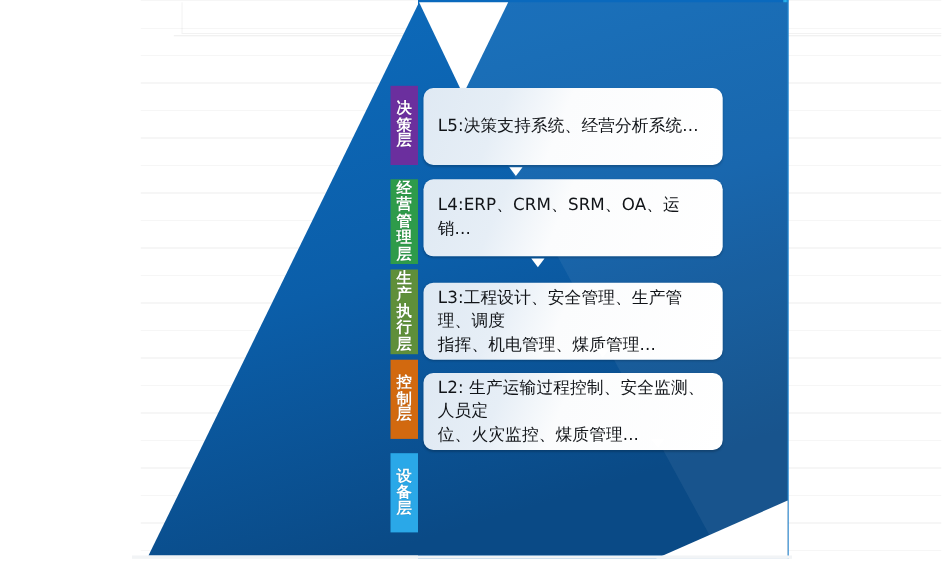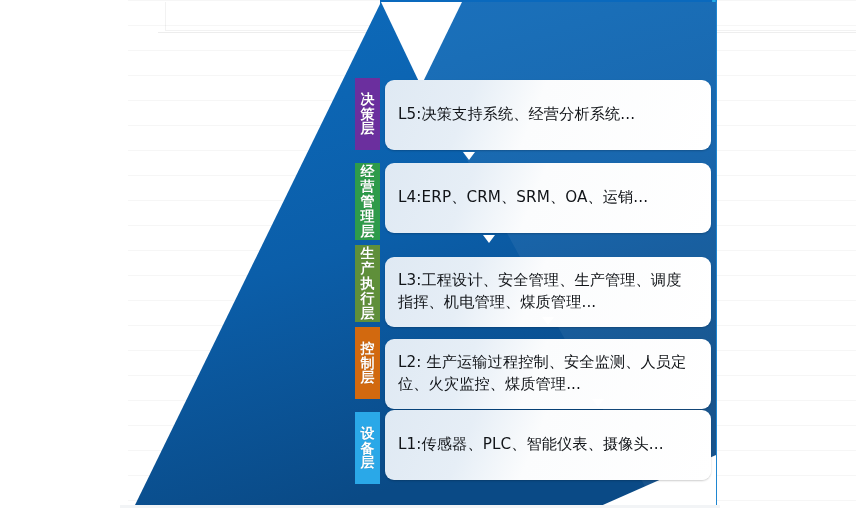--- a/index.html
+++ b/index.html
@@ -46,21 +46,21 @@
     position:absolute;left:712px;top:0;width:5px;height:508px;
     background:linear-gradient(to right,#1f9fe0 0%,#28b3ec 45%,#0c74c8 100%);
   }
 
   
   .sheen{position:absolute;left:0;top:0;width:856px;height:514px;pointer-events:none;}
 
   
   .card{
     position:absolute;
-    left:385px;width:326px;
+    left:385px;width:272px;
     border-radius:9px;
     background:linear-gradient(112deg,#dfe9f3 0%,#e6eef6 26%,#fbfcfd 46%,#ffffff 100%);
     box-shadow:0 1px 2px rgba(0,0,0,0.20);
     display:flex;align-items:center;
     box-sizing:border-box;
     padding:0 12px 0 13px;
   }
   .card-text{
     color:#111418;
     font-size:15.2px;
@@ -178,19 +178,14 @@
       <div>位、火灾监控、煤质管理...</div>
     </div>
   </div>
   <div class="arrow" style="left:592px;top:399px;"></div>
 
   <div class="tab" style="top:412px;height:72px;background:#2aa8e8;">
     <span>设</span>
     <span>备</span>
     <span>层</span>
   </div>
-  <div class="card" style="top:410px;height:70px;">
-    <div class="card-text">
-      <div>L1:传感器、PLC、智能仪表、摄像头...</div>
-    </div>
-  </div>
 
 </div>
 
 </body></html>

